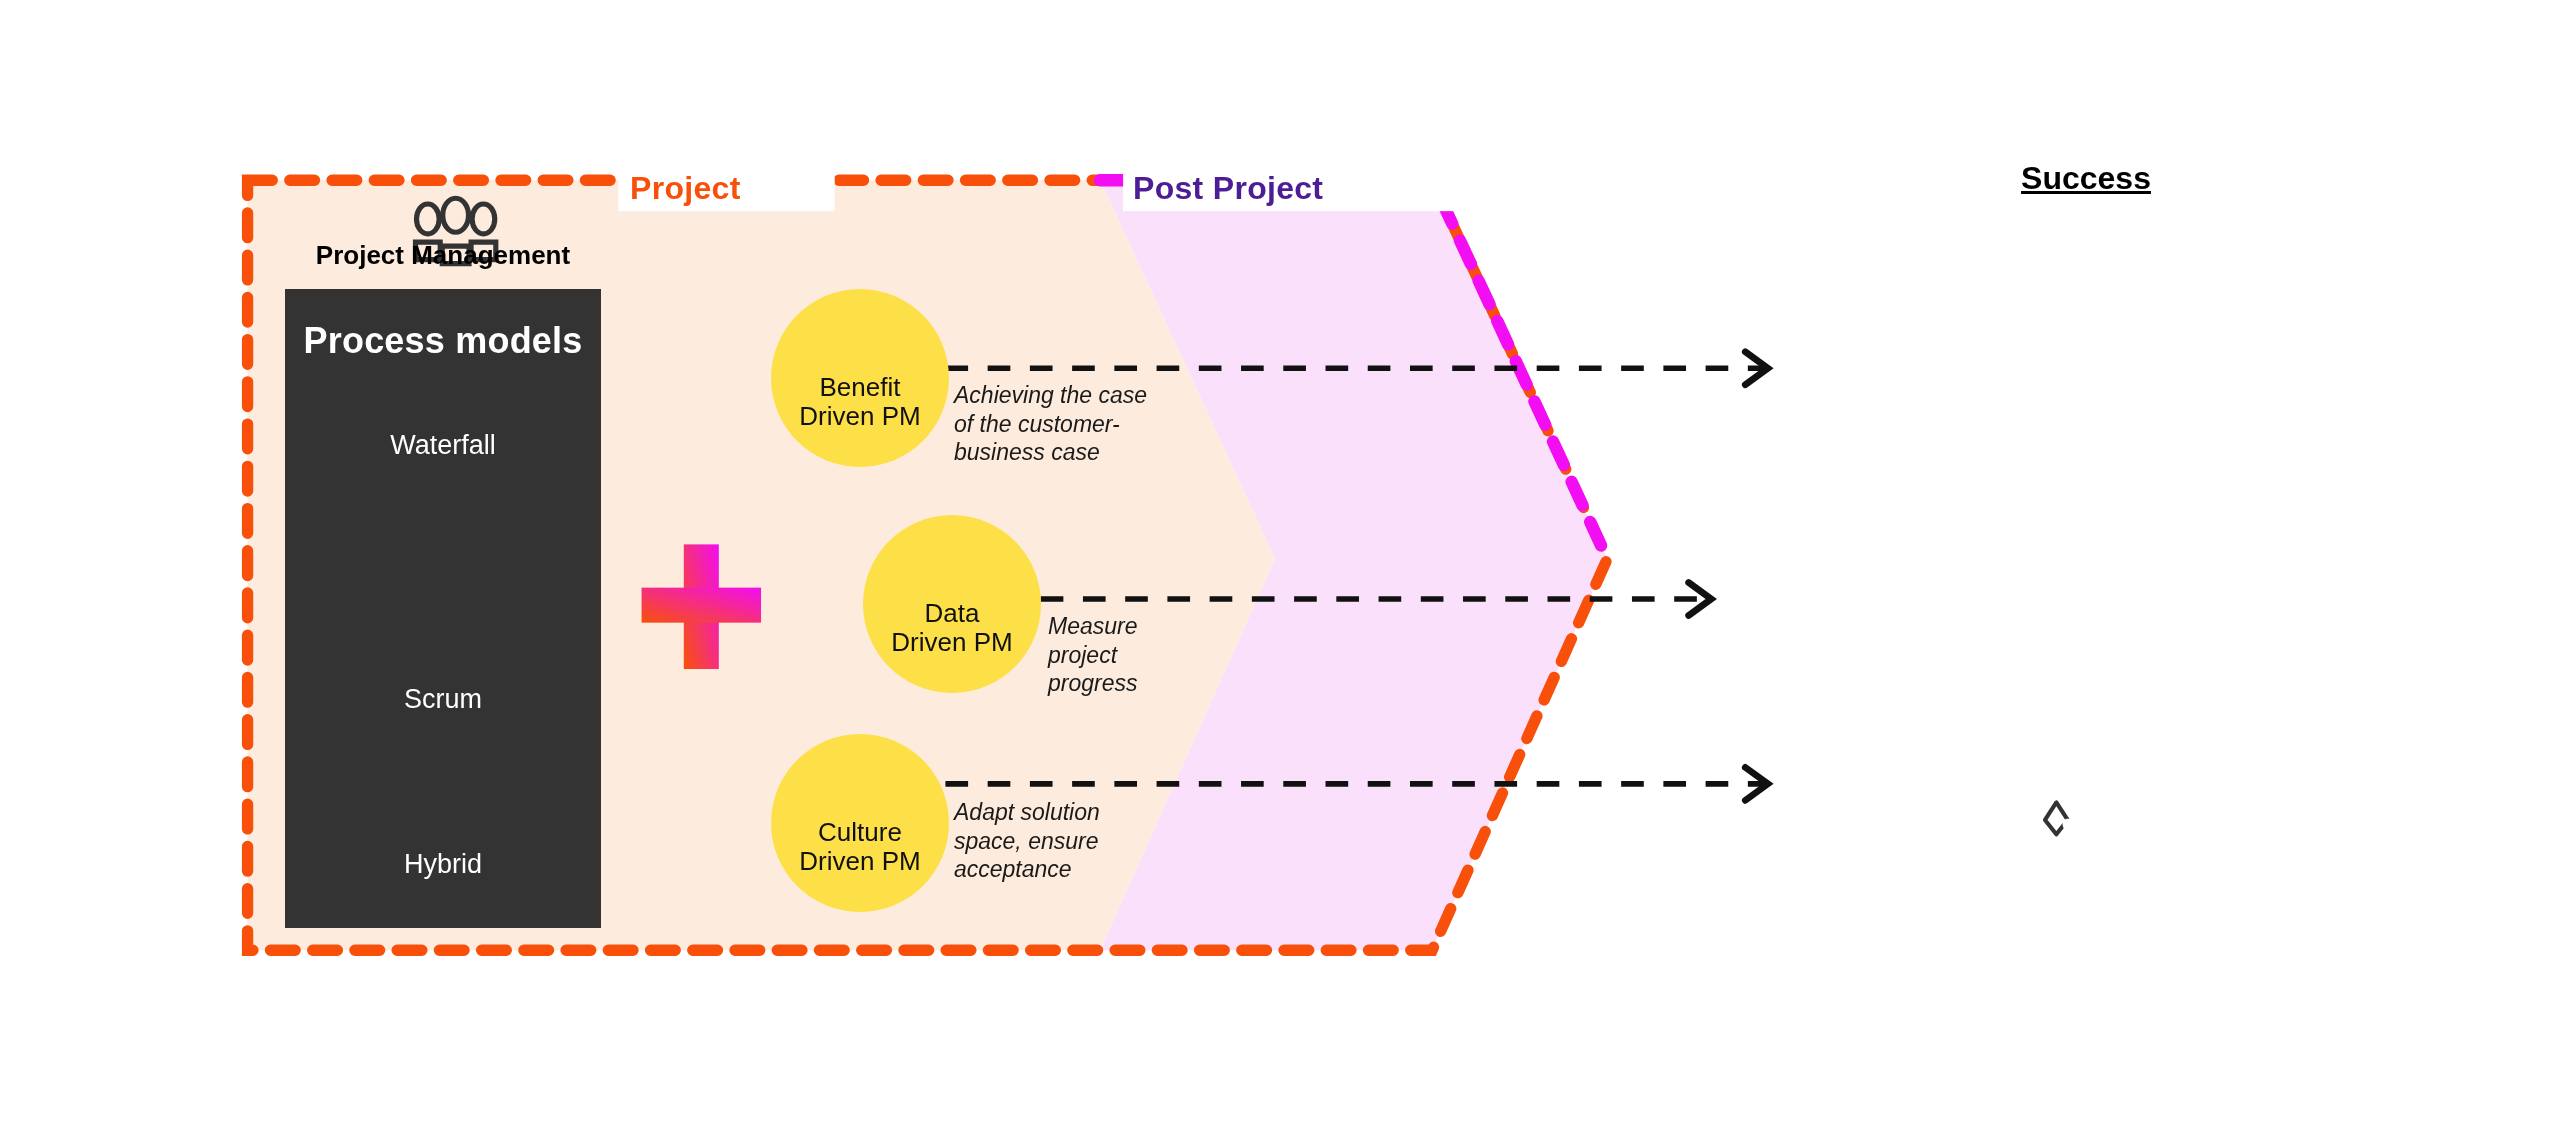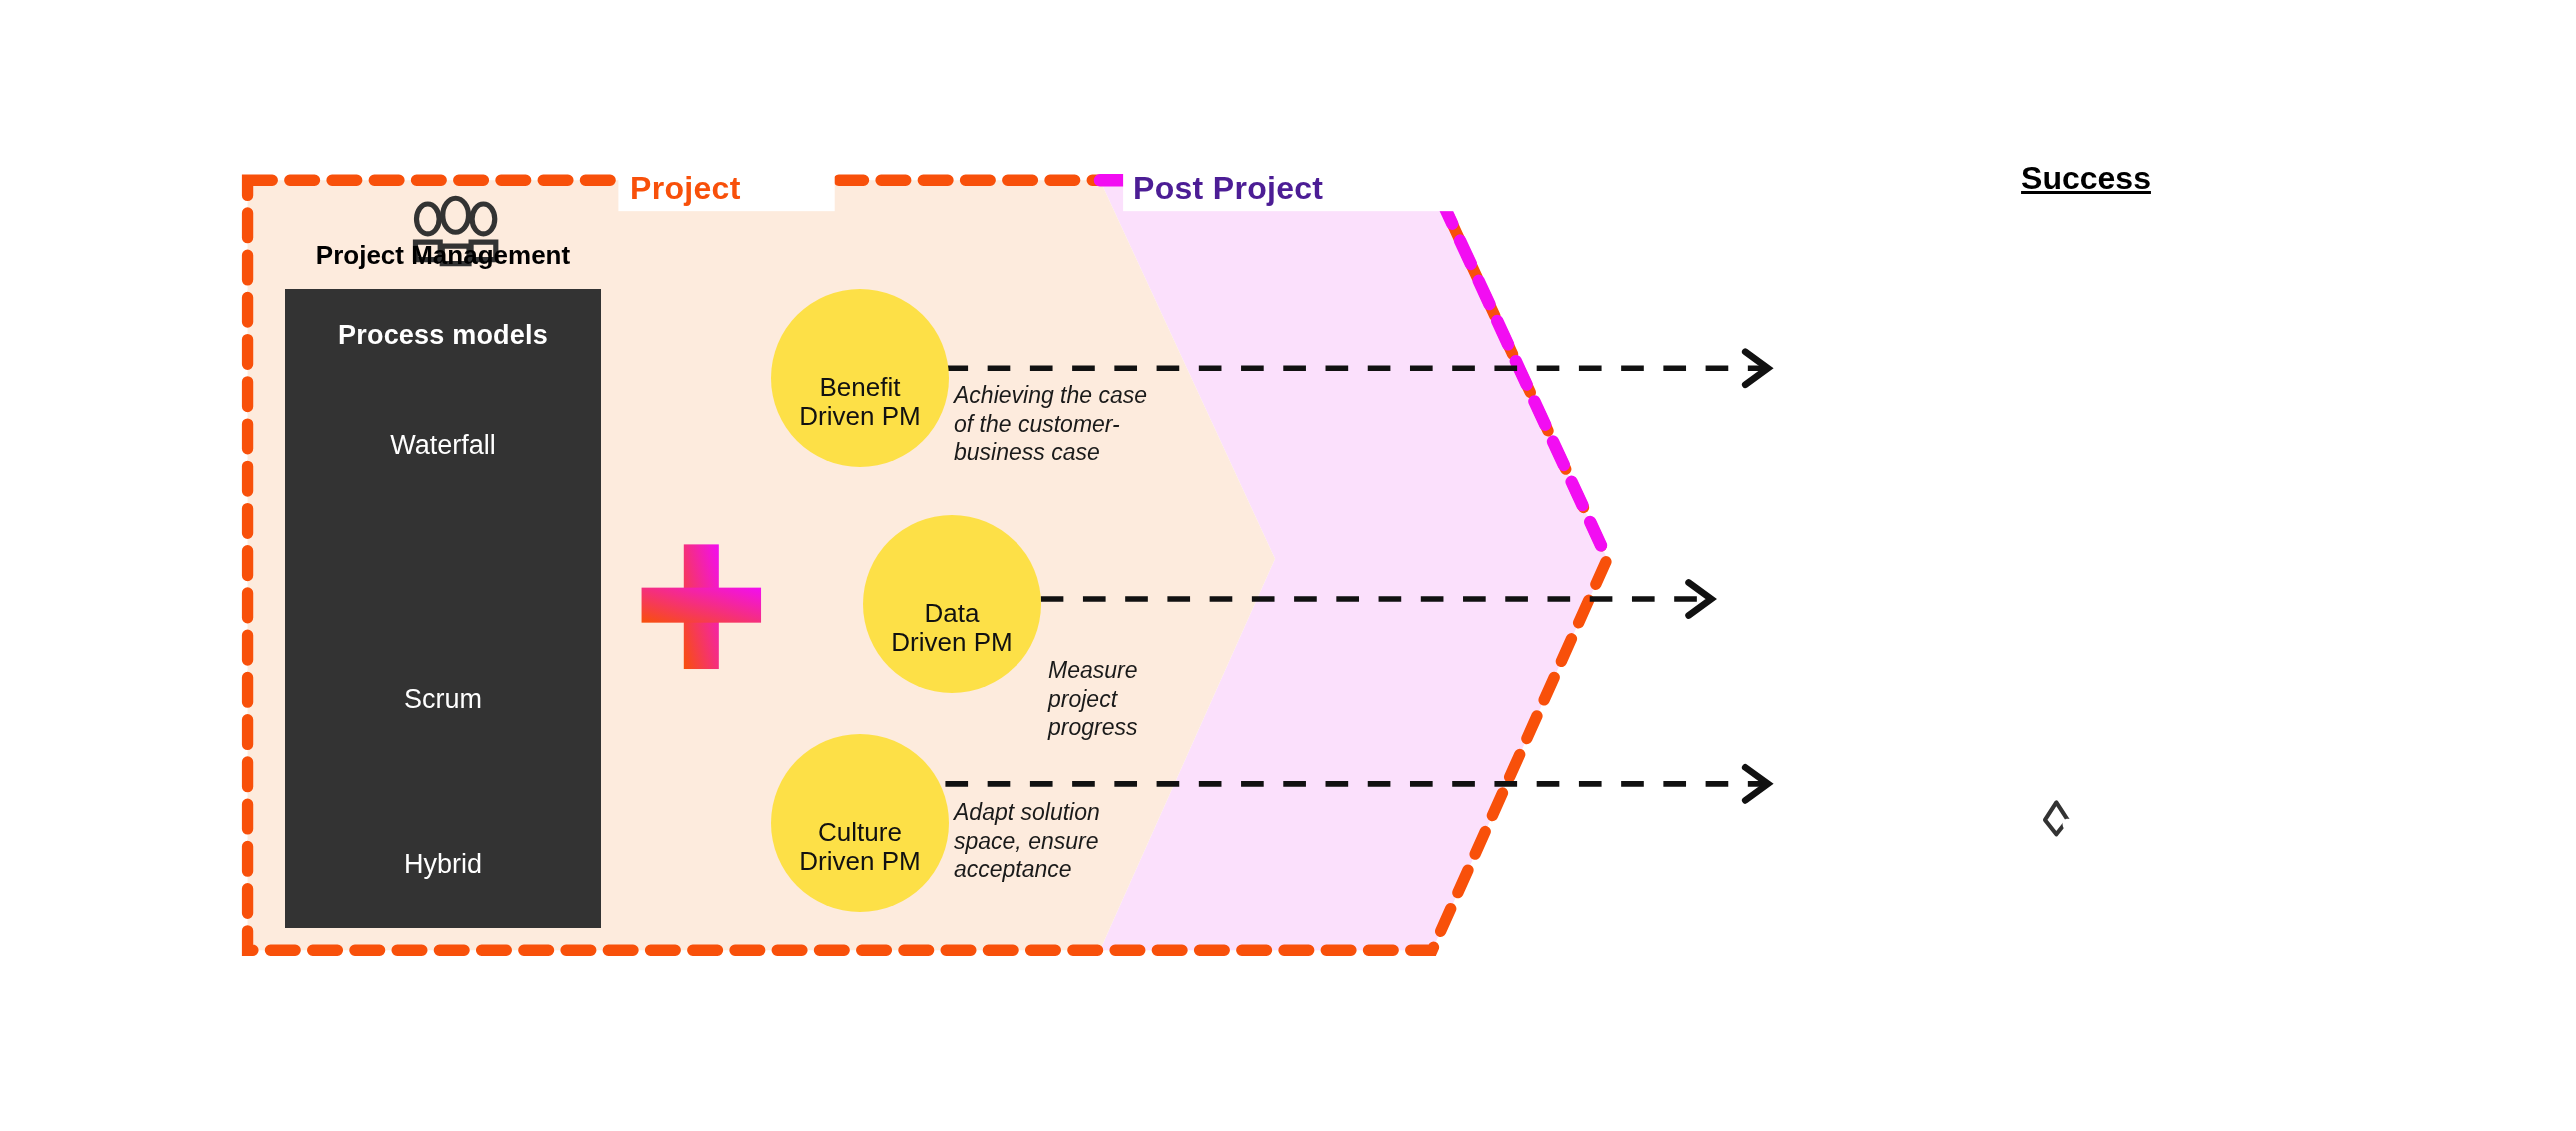--- a/index.html
+++ b/index.html
@@ -13,21 +13,21 @@
   #zone-svg{position:absolute;left:0;top:0;width:2667px;height:1131px;
             pointer-events:none;}
 
   
   .pm-panel{
     position:absolute;left:285px;top:289px;width:316px;height:639px;
     background:#333333;
   }
   .pm-panel-title{
     position:absolute;left:0;top:31px;width:316px;text-align:center;
-    color:#ffffff;font-size:27px;font-weight:bold;letter-spacing:0.2px;
+    color:#ffffff;font-size:36px;font-weight:bold;letter-spacing:0.2px;
   }
   .pm-item{position:absolute;left:0;width:316px;text-align:center;}
   .pm-item .pm-label{color:#ffffff;font-size:27px;margin-top:3.1px;}
   .pm-item .pm-icon{height:61px;display:flex;align-items:center;justify-content:center;}
   .pm-head-title{position:absolute;left:247px;top:240px;width:392px;
                  text-align:center;color:#000000;
                  font-size:26px;font-weight:bold;}
 
   
   .bubble{
@@ -294,21 +294,21 @@
       <div>Driven PM</div>
     </div>
   </div>
 
   <div class="note" style="left:954px;top:381px;width:242px;">
     <div>Achieving the case</div>
     <div>of the customer-</div>
     <div>business case</div>
   </div>
 
-  <div class="note" style="left:1048px;top:612px;width:206px;margin-top:44px;">
+  <div class="note" style="left:1048px;top:612px;width:206px;">
     <div>Measure</div>
     <div>project</div>
     <div>progress</div>
   </div>
 
   <div class="note" style="left:954px;top:798px;width:222px;">
     <div>Adapt solution</div>
     <div>space, ensure</div>
     <div>acceptance</div>
   </div>

